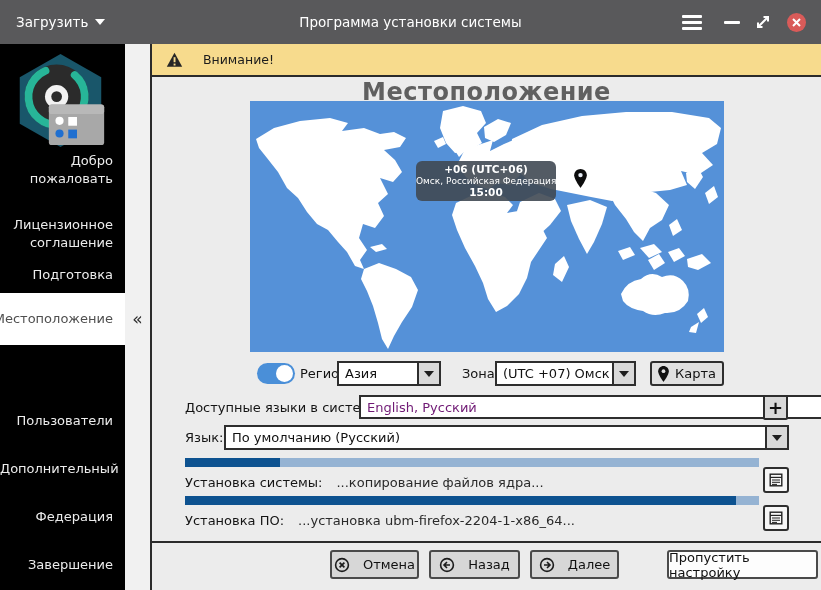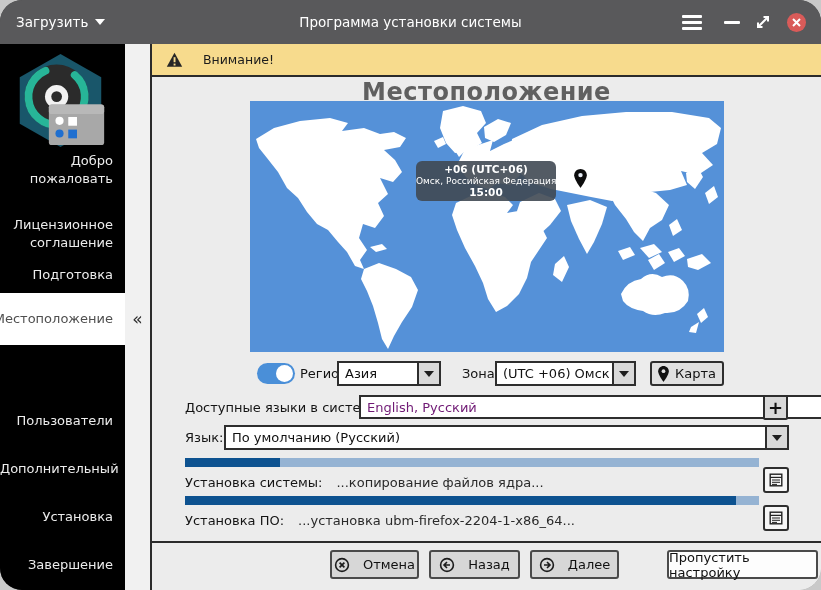--- a/index.html
+++ b/index.html
@@ -2,21 +2,20 @@
 <html><head>
 <meta charset="utf-8">
 <style>
   * { margin:0; padding:0; box-sizing:border-box; }
   html,body { background:#c9c9c9; }
   body { font-family:"DejaVu Sans", sans-serif; }
   .window {
     position:relative; width:821px; height:590px; overflow:hidden;
     background:#ececec;
     box-shadow: inset 0 0 0 2px #3c3c3c;
-    border-radius: 22px;
   }
   
   .topbar { position:absolute; left:0; top:0; width:821px; height:44px;
     background:#59595b; display:flex; align-items:center; }
   .load-btn { position:absolute; left:16px; top:0; height:44px; display:flex; align-items:center;
     gap:7px; color:#fff; font-size:13.5px; cursor:pointer; }
   .caret-down { width:0; height:0; border-left:5px solid transparent; border-right:5px solid transparent;
     border-top:6px solid #fff; }
   .win-title { position:absolute; left:0; right:0; top:0; height:44px; display:flex;
     align-items:center; justify-content:center; color:#fff; font-size:13.5px; pointer-events:none; }
@@ -171,21 +170,21 @@
       <rect x="58" y="67" width="9" height="9" fill="#ffffff"></rect>
       <circle cx="49" cy="84" r="4.2" fill="#1f6fd0"></circle>
       <rect x="58" y="80" width="9" height="9" fill="#1f6fd0"></rect>
     </svg>
     <div class="side-item si-0">Добро пожаловать</div>
     <div class="side-item si-1">Лицензионное соглашение</div>
     <div class="side-item si-2">Подготовка</div>
     <div class="side-item si-3">Местоположение</div>
     <div class="side-item si-5">Пользователи</div>
     <div class="side-item si-6">Дополнительный</div>
-    <div class="side-item si-7">Установка</div>
+    <div class="side-item si-7">Федерация</div>
     <div class="side-item si-8">Завершение</div>
   </div>
   <div class="gutter">
     <div class="collapse">«</div>
   </div>
 
   <div class="main">
 
     <div class="banner">
       <svg width="17" height="16" viewBox="0 0 17 16">
@@ -246,21 +245,21 @@
         </div>
         <span class="lbl region-lbl">Регион:</span>
         <div class="combo region-combo">
           <span class="val">Азия</span>
           <span class="arrow-box">
               <span class="tri-down"></span>
             </span>
         </div>
         <span class="lbl zone-lbl">Зона:</span>
         <div class="combo zone-combo">
-          <span class="val">(UTC +06) Омск</span>
+          <span class="val">(UTC +07) Омск</span>
           <span class="arrow-box">
               <span class="tri-down"></span>
             </span>
         </div>
         <div class="map-btn">
           <svg width="11" height="16" viewBox="0 0 12 18">
             <path d="M6,0 C2.7,0 0,2.7 0,6 C0,10 6,18 6,18 C6,18 12,10 12,6 C12,2.7 9.3,0 6,0 Z" fill="#111"></path>
             <circle cx="6" cy="5.8" r="2.1" fill="#e0e0e0"></circle>
           </svg>
           <span>Карта</span>

